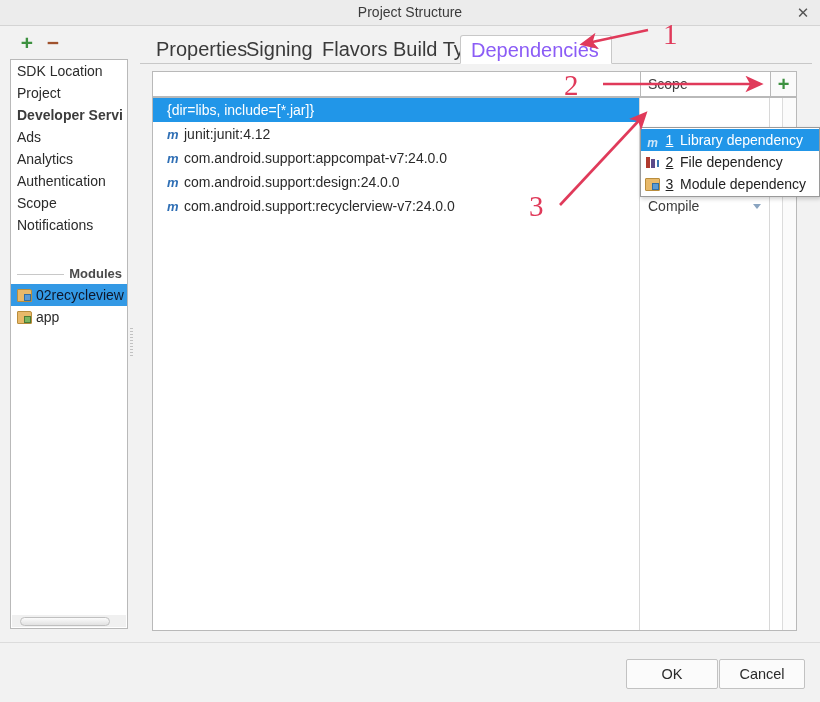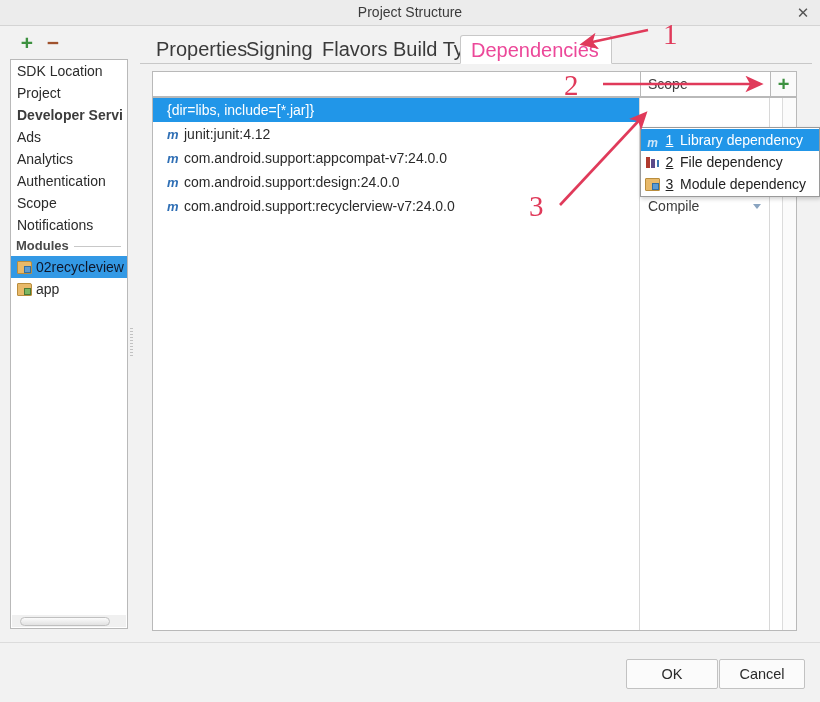--- a/index.html
+++ b/index.html
@@ -120,24 +120,25 @@
   }
   .folder-ic.green::after {
     background: #7bb661;
     border-color: #4c7a35;
   }
   
   .modules-sep {
     position: relative;
     height: 20px;
     line-height: 20px;
-    text-align: left;
+    text-align: right;
     font-size: 13px;
     font-weight: bold;
     color: #4a4a4a;
+    margin-top: 28px;
   }
   .modules-sep .lbl {
     position: relative;
     background: #ffffff;
     padding: 0 5px;
     z-index: 2;
   }
   .modules-sep::before {
     content: "";
     position: absolute;
@@ -193,21 +194,21 @@
     color: #3a3a3a;
     box-sizing: border-box;
     cursor: pointer;
     white-space: nowrap;
   }
   .tab.active {
     background: #ffffff;
     border: 1px solid #c8c8c8;
     border-bottom: 1px solid #ffffff;
     border-radius: 3px 3px 0 0;
-    color: #ec4899;
+    color: #8b5cf6;
     padding-left: 10px;
   }
 
   
   .content {
     position: absolute;
     left: 152px; top: 45px;
     width: 645px; height: 560px;
   }
 

